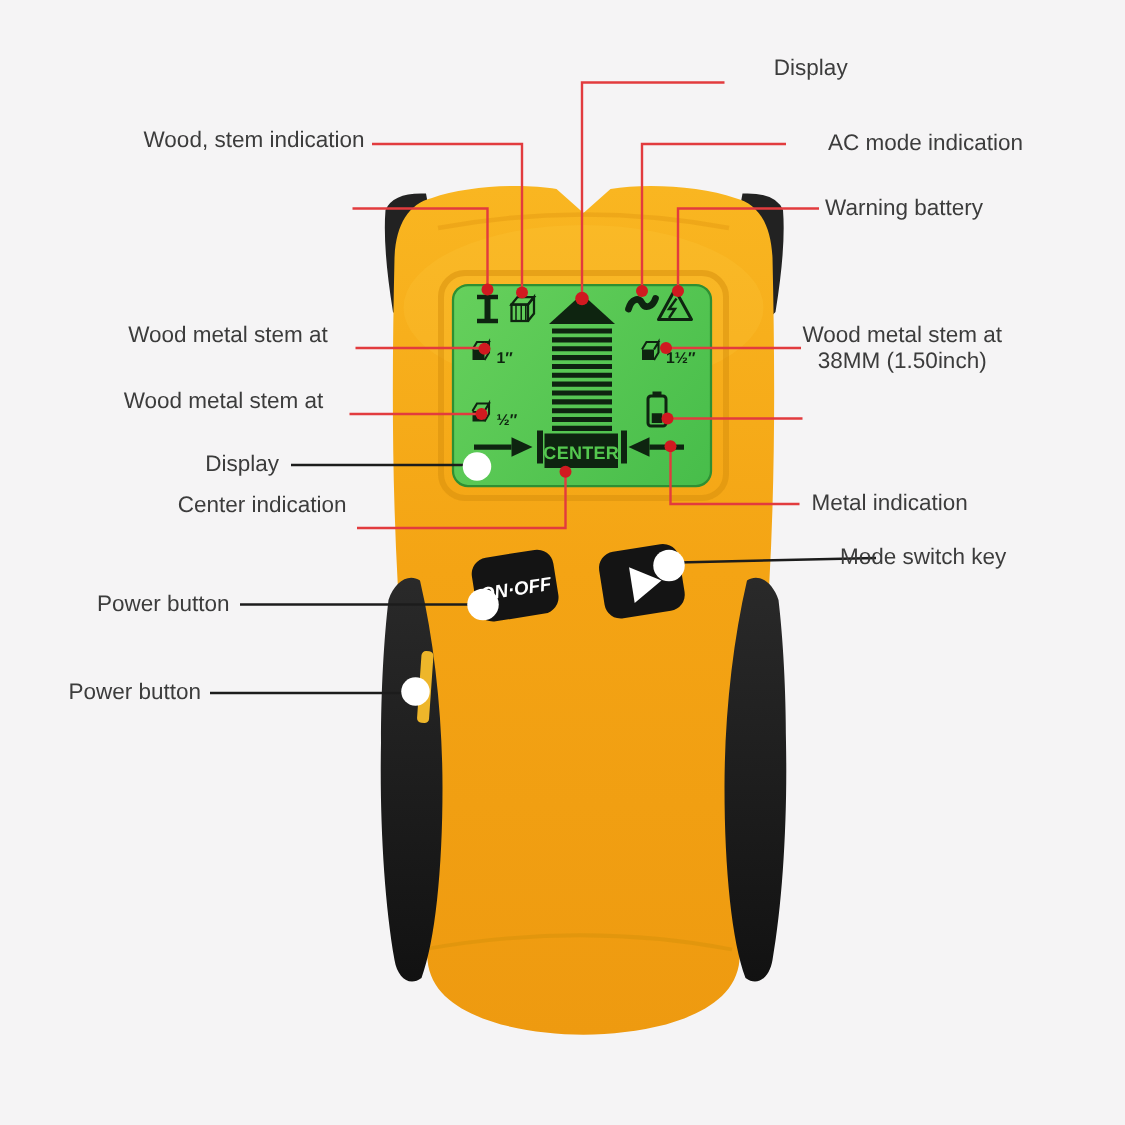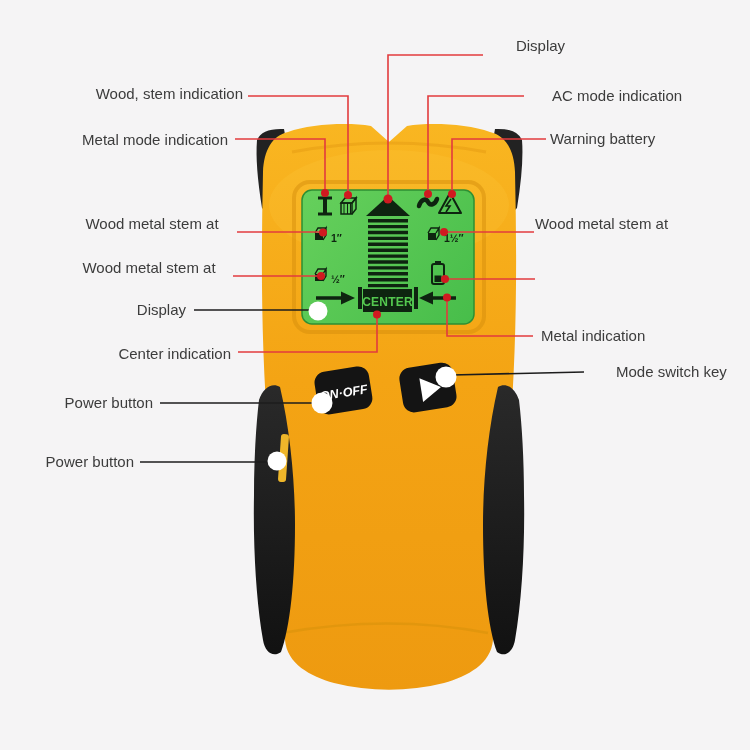--- a/index.html
+++ b/index.html
@@ -168,54 +168,52 @@
       <circle cx="318" cy="311" r="9.5"></circle>
       <circle cx="446" cy="377" r="10.5"></circle>
       <circle cx="322" cy="403" r="10.5"></circle>
       <circle cx="277" cy="461" r="9.5"></circle>
     </g>
   </svg>
 
   <div class="lbl right-al" style="right:507px;top:85px;">
     <span>Wood, stem indication</span>
   </div>
-  <div class="lbl right-al" style="right:522px;top:131px;">
-    <span>Metal mode indication</span>
-  </div>
   <div class="lbl center-al" style="left:72px;width:160px;top:215px;">
     <span>Wood metal stem at</span>
   </div>
   <div class="lbl center-al" style="left:69px;width:160px;top:259px;">
     <span>Wood metal stem at</span>
   </div>
   <div class="lbl right-al" style="right:564px;top:301px;">
     <span>Display</span>
   </div>
-  <div class="lbl right-al" style="right:519px;top:345px;text-align:center;">
+  <div class="lbl right-al" style="right:519px;top:328px;text-align:center;">
     <span>Center indication</span>
   </div>
   <div class="lbl right-al" style="right:597px;top:394px;">
     <span>Power button</span>
   </div>
   <div class="lbl right-al" style="right:616px;top:453px;">
     <span>Power button</span>
   </div>
 
   <div class="lbl center-al" style="left:468px;width:145px;top:37px;">
     <span>Display</span>
   </div>
   <div class="lbl" style="left:528px;top:87px;margin-left:24px;">
     <span>AC mode indication</span>
   </div>
   <div class="lbl" style="left:550px;top:130px;">
     <span>Warning battery</span>
   </div>
   <div class="lbl center-al" style="left:524px;width:155px;top:215px;">
     <span>Wood metal stem at</span>
+    <span>38MM (1.50inch)</span>
   </div>
   <div class="lbl" style="left:541px;top:327px;">
     <span>Metal indication</span>
   </div>
-  <div class="lbl" style="left:616px;top:363px;text-align:center;">
+  <div class="lbl" style="left:560px;top:363px;text-align:center;">
     <span>Mode switch key</span>
   </div>
 
 </div>
 
 </body></html>

